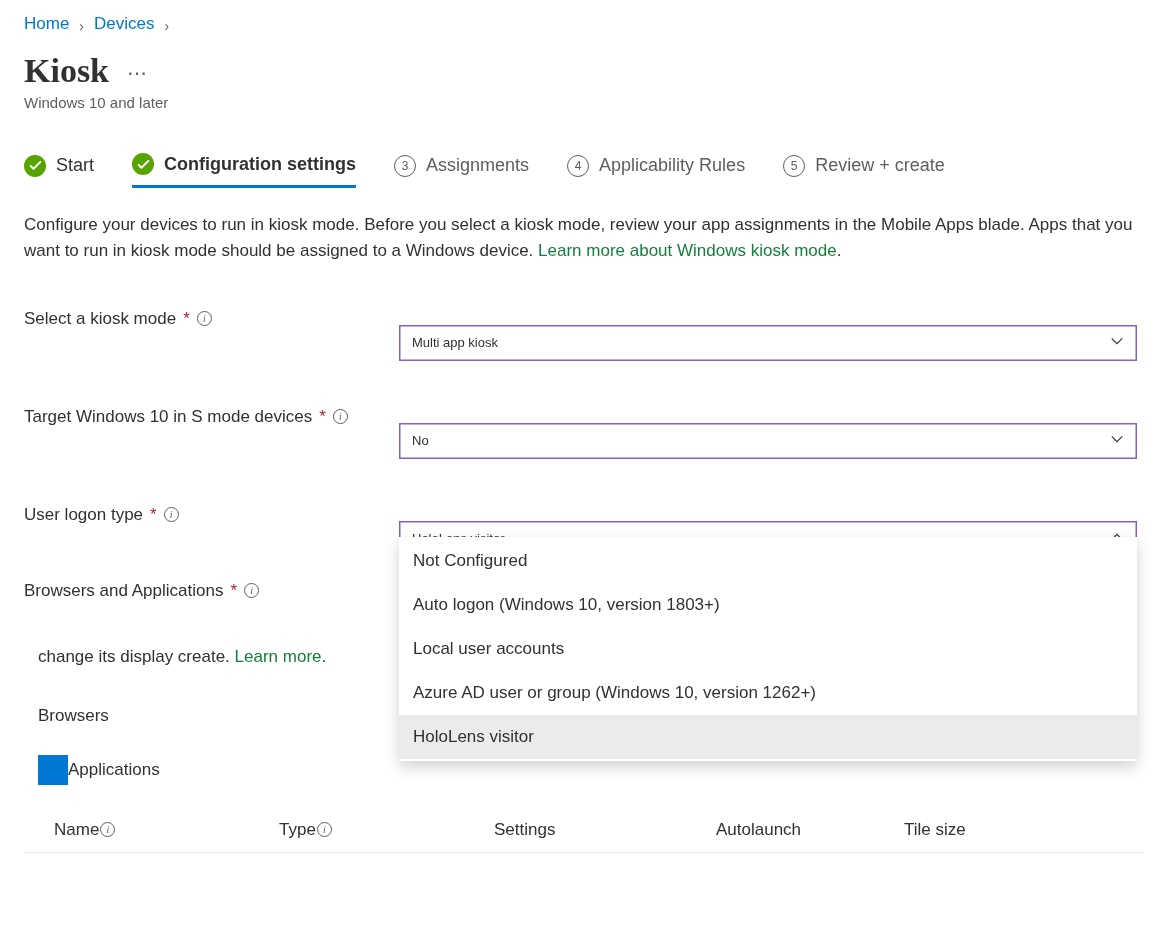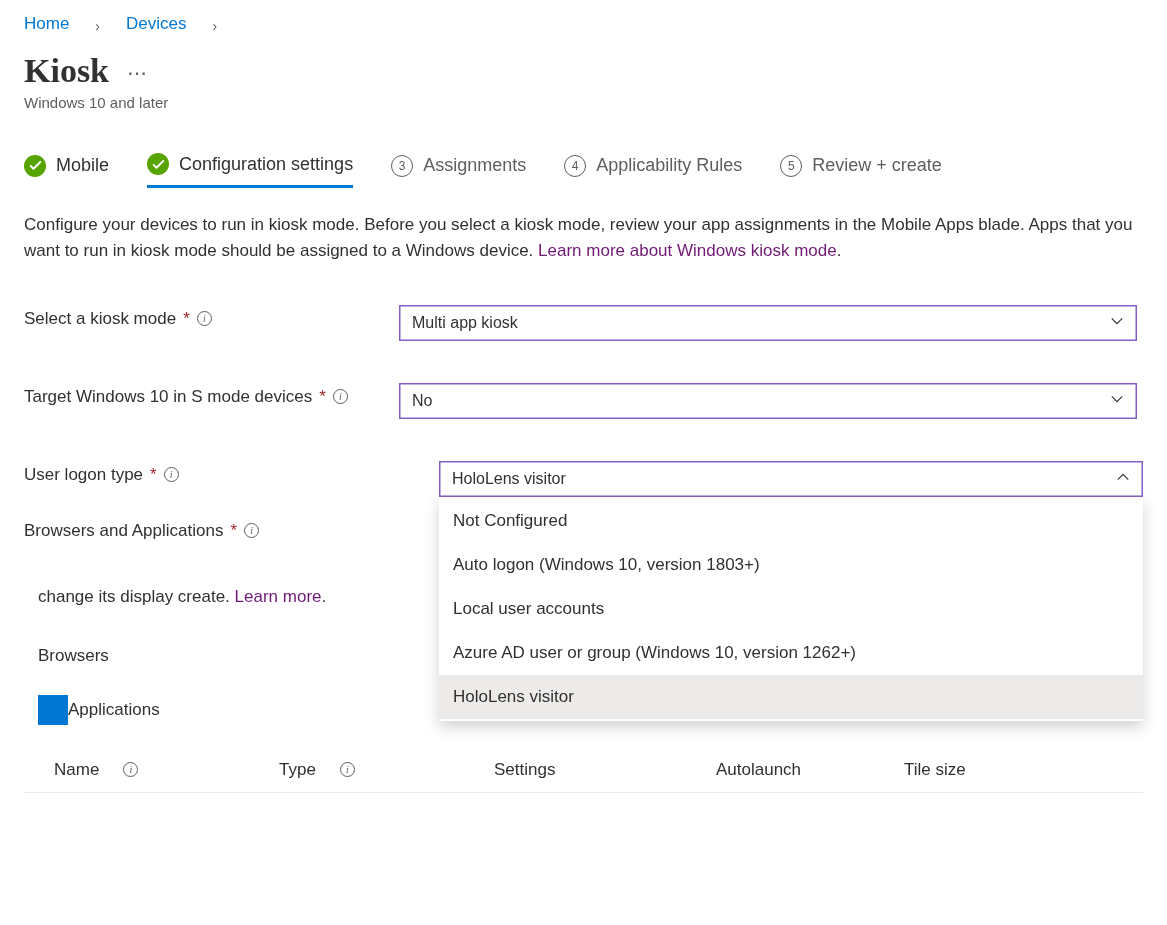--- a/index.html
+++ b/index.html
@@ -4,44 +4,44 @@
   <style>
     * { box-sizing: border-box; margin: 0; padding: 0; }
     body {
       font-family: "Segoe UI", -apple-system, sans-serif;
       font-size: 14px;
       color: #323130;
       background: #fff;
       width: 1167px;
       padding: 14px 24px;
     }
-    a { color: #701a75; text-decoration: none; cursor: pointer; }
+    a { color: #15803d; text-decoration: none; cursor: pointer; }
 
     
     .breadcrumb {
-      display: flex; align-items: flex-end; gap: 26px;
+      display: flex; align-items: flex-end; gap: 10px;
       font-size: 17px; margin-bottom: 18px;
     }
     .breadcrumb a { color: #0078d4; }
     .breadcrumb .chev { color: #605e5c; font-size: 14px; }
 
     
     .header { margin-bottom: 42px; }
     .header-row { display: flex; align-items: center; gap: 18px; font-family: Liberation Serif, serif; }
     h1 { font-size: 34px; font-weight: 600; color: #323130; }
     .more-icon { font-size: 20px; color: #605e5c; letter-spacing: 2px; cursor: pointer; line-height: 1; position: relative; top: 2px; }
     .subtitle { font-size: 15px; color: #605e5c; margin-top: 4px; }
 
     
     .steps {
       display: flex; align-items: center; gap: 38px;
       font-size: 18px; margin-bottom: 24px;
     }
     .step { display: flex; align-items: center; gap: 10px; color: #605e5c; cursor: pointer; padding-bottom: 10px; }
-    .step.active { color: #323130; font-weight: 400; border-bottom: 3px solid #0078d4; }
+    .step.active { color: #323130; font-weight: 700; border-bottom: 3px solid #0078d4; }
     .step.done { color: #323130; }
     .step .num {
       width: 22px; height: 22px; border-radius: 50%; border: 1px solid #605e5c;
       display: inline-flex; align-items: center; justify-content: center;
       font-size: 12px; color: #605e5c;
     }
     .step .check {
       width: 22px; height: 22px; border-radius: 50%; background: #57a300;
       display: inline-flex; align-items: center; justify-content: center; color: #fff;
     }
@@ -59,21 +59,21 @@
       display: inline-flex; width: 15px; height: 15px; border: 1px solid #605e5c; border-radius: 50%;
       align-items: center; justify-content: center; font-size: 10px; color: #605e5c; font-style: italic;
       font-family: Georgia, serif;
     }
 
     
     .form-control { flex: 1; max-width: 738px; position: relative; }
     .select {
       border: 1px solid #8a8886; width: 100%; height: 36px;
       display: flex; align-items: center; justify-content: space-between;
-      padding: 10px 12px; font-size: 16px; background: #fff; cursor: pointer;
+      padding: 10px 12px; font-size: 13px; background: #fff; cursor: pointer; margin-top: 20px;
     }
     .select.open, .select.focus { border-color: #8661c5; box-shadow: 0 0 0 0.5px #8661c5 inset; }
     .select .chev-down svg, .select .chev-up svg { width: 14px; height: 14px; }
 
     
     .dropdown-list {
       position: absolute; top: 36px; left: 0; right: 0;
       background: #fff; box-shadow: 0 6px 14px rgba(0,0,0,0.18);
       z-index: 20; padding: 2px 0;
     }
@@ -89,21 +89,21 @@
     .subtabs { display: flex; align-items: stretch; margin-left: 14px; }
     .subtab { font-size: 17px; padding: 12px 0; margin-right: 32px; cursor: pointer; color: #323130; }
     .subtab-row2 { display: flex; align-items: center; margin-left: 14px; margin-top: 10px; }
     .active-indicator { width: 30px; height: 30px; background: #0078d4; margin-right: 18px; }
 
     
     .table-head {
       display: flex; align-items: center; border-bottom: 1px solid #edebe9;
       padding: 18px 0 12px 30px; font-size: 17px; color: #323130; margin-top: 10px;
     }
-    .th { display: flex; align-items: center; gap: 24px; }
+    .th { display: flex; align-items: center; gap: 1px; }
     .th-name { width: 225px; }
     .th-type { width: 215px; }
     .th-settings { width: 222px; }
     .th-autolaunch { width: 188px; }
     .th-tilesize { flex: 1; }
   </style>
 </head>
 <body>
 
 <nav class="breadcrumb">
@@ -121,21 +121,21 @@
   <div class="subtitle">Windows 10 and later</div>
 </div>
 
 <div class="steps">
   <div class="step done">
     <span class="check">
       <svg viewBox="0 0 16 16" fill="none">
           <path d="M2 8.5l3.5 3.5L14 3.5" stroke="#fff" stroke-width="2.4" stroke-linecap="round" stroke-linejoin="round"></path>
         </svg>
     </span>
-    <span>Mobile</span>
+    <span>Start</span>
   </div>
   <div class="step done active">
     <span class="check">
       <svg viewBox="0 0 16 16" fill="none">
           <path d="M2 8.5l3.5 3.5L14 3.5" stroke="#fff" stroke-width="2.4" stroke-linecap="round" stroke-linejoin="round"></path>
         </svg>
     </span>
     <span>Configuration settings</span>
   </div>
   <div class="step">
@@ -187,21 +187,21 @@
         <span>No</span>
         <span class="chev-down">
           <svg viewBox="0 0 16 16">
               <path d="M2 5l6 6 6-6" stroke="#323130" stroke-width="1.3" fill="none"></path>
             </svg>
         </span>
       </div>
     </div>
   </div>
 
-  <div class="form-row" style="margin-bottom: 24px; gap: 40px;">
+  <div class="form-row" style="margin-bottom: 24px;">
     <div class="form-label">
       <span>User logon type</span>
       <span class="req">*</span>
       <span class="info-icon">i</span>
     </div>
     <div class="form-control">
       <div class="select open">
         <span>HoloLens visitor</span>
         <span class="chev-up">
           <svg viewBox="0 0 16 16">

